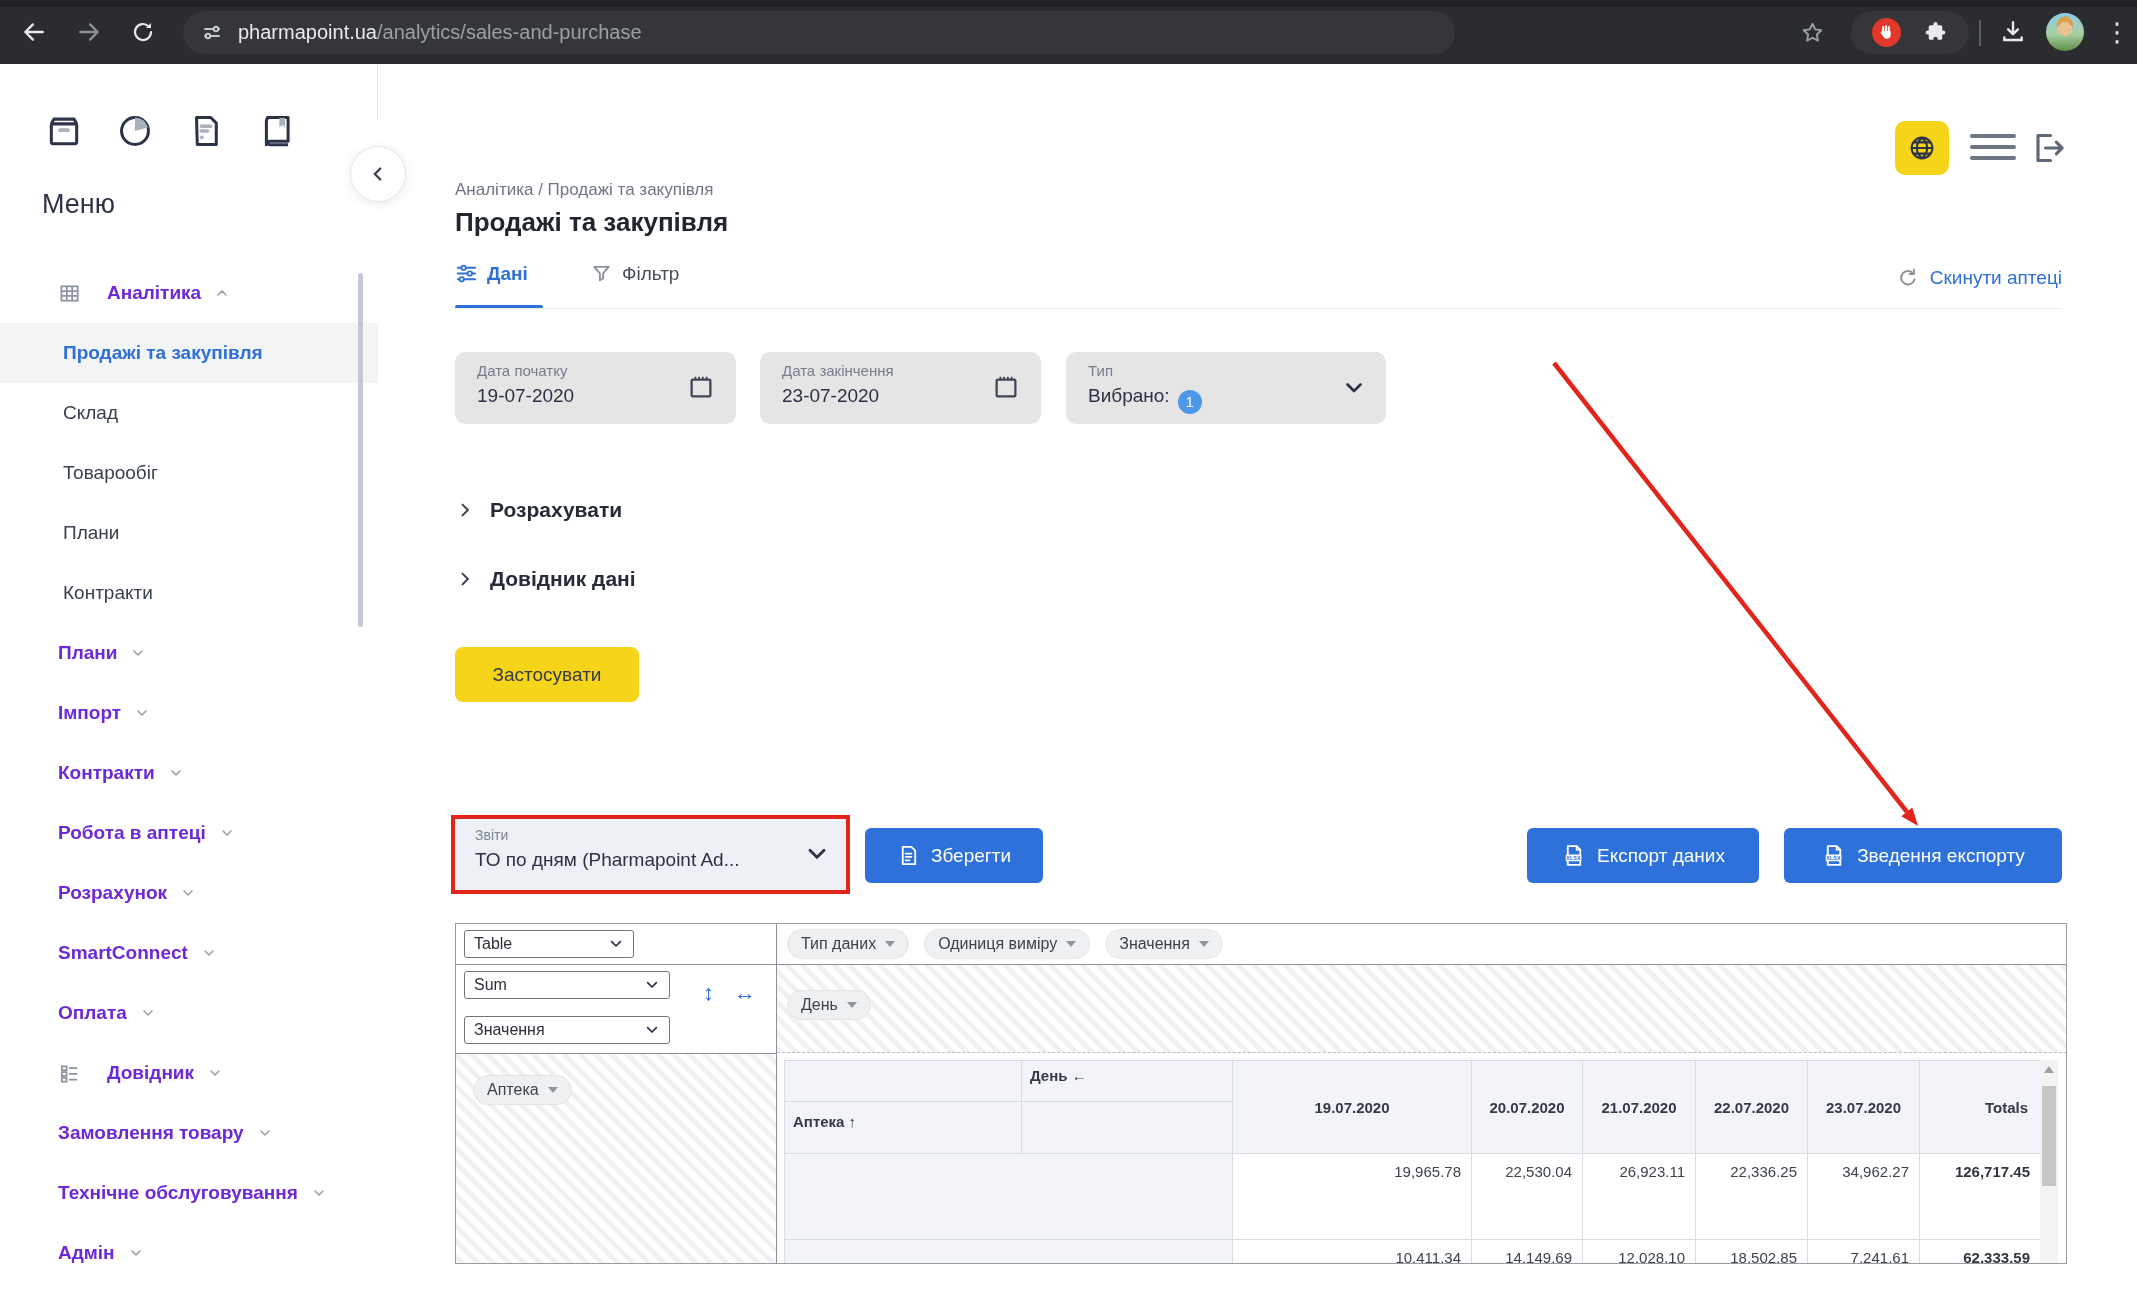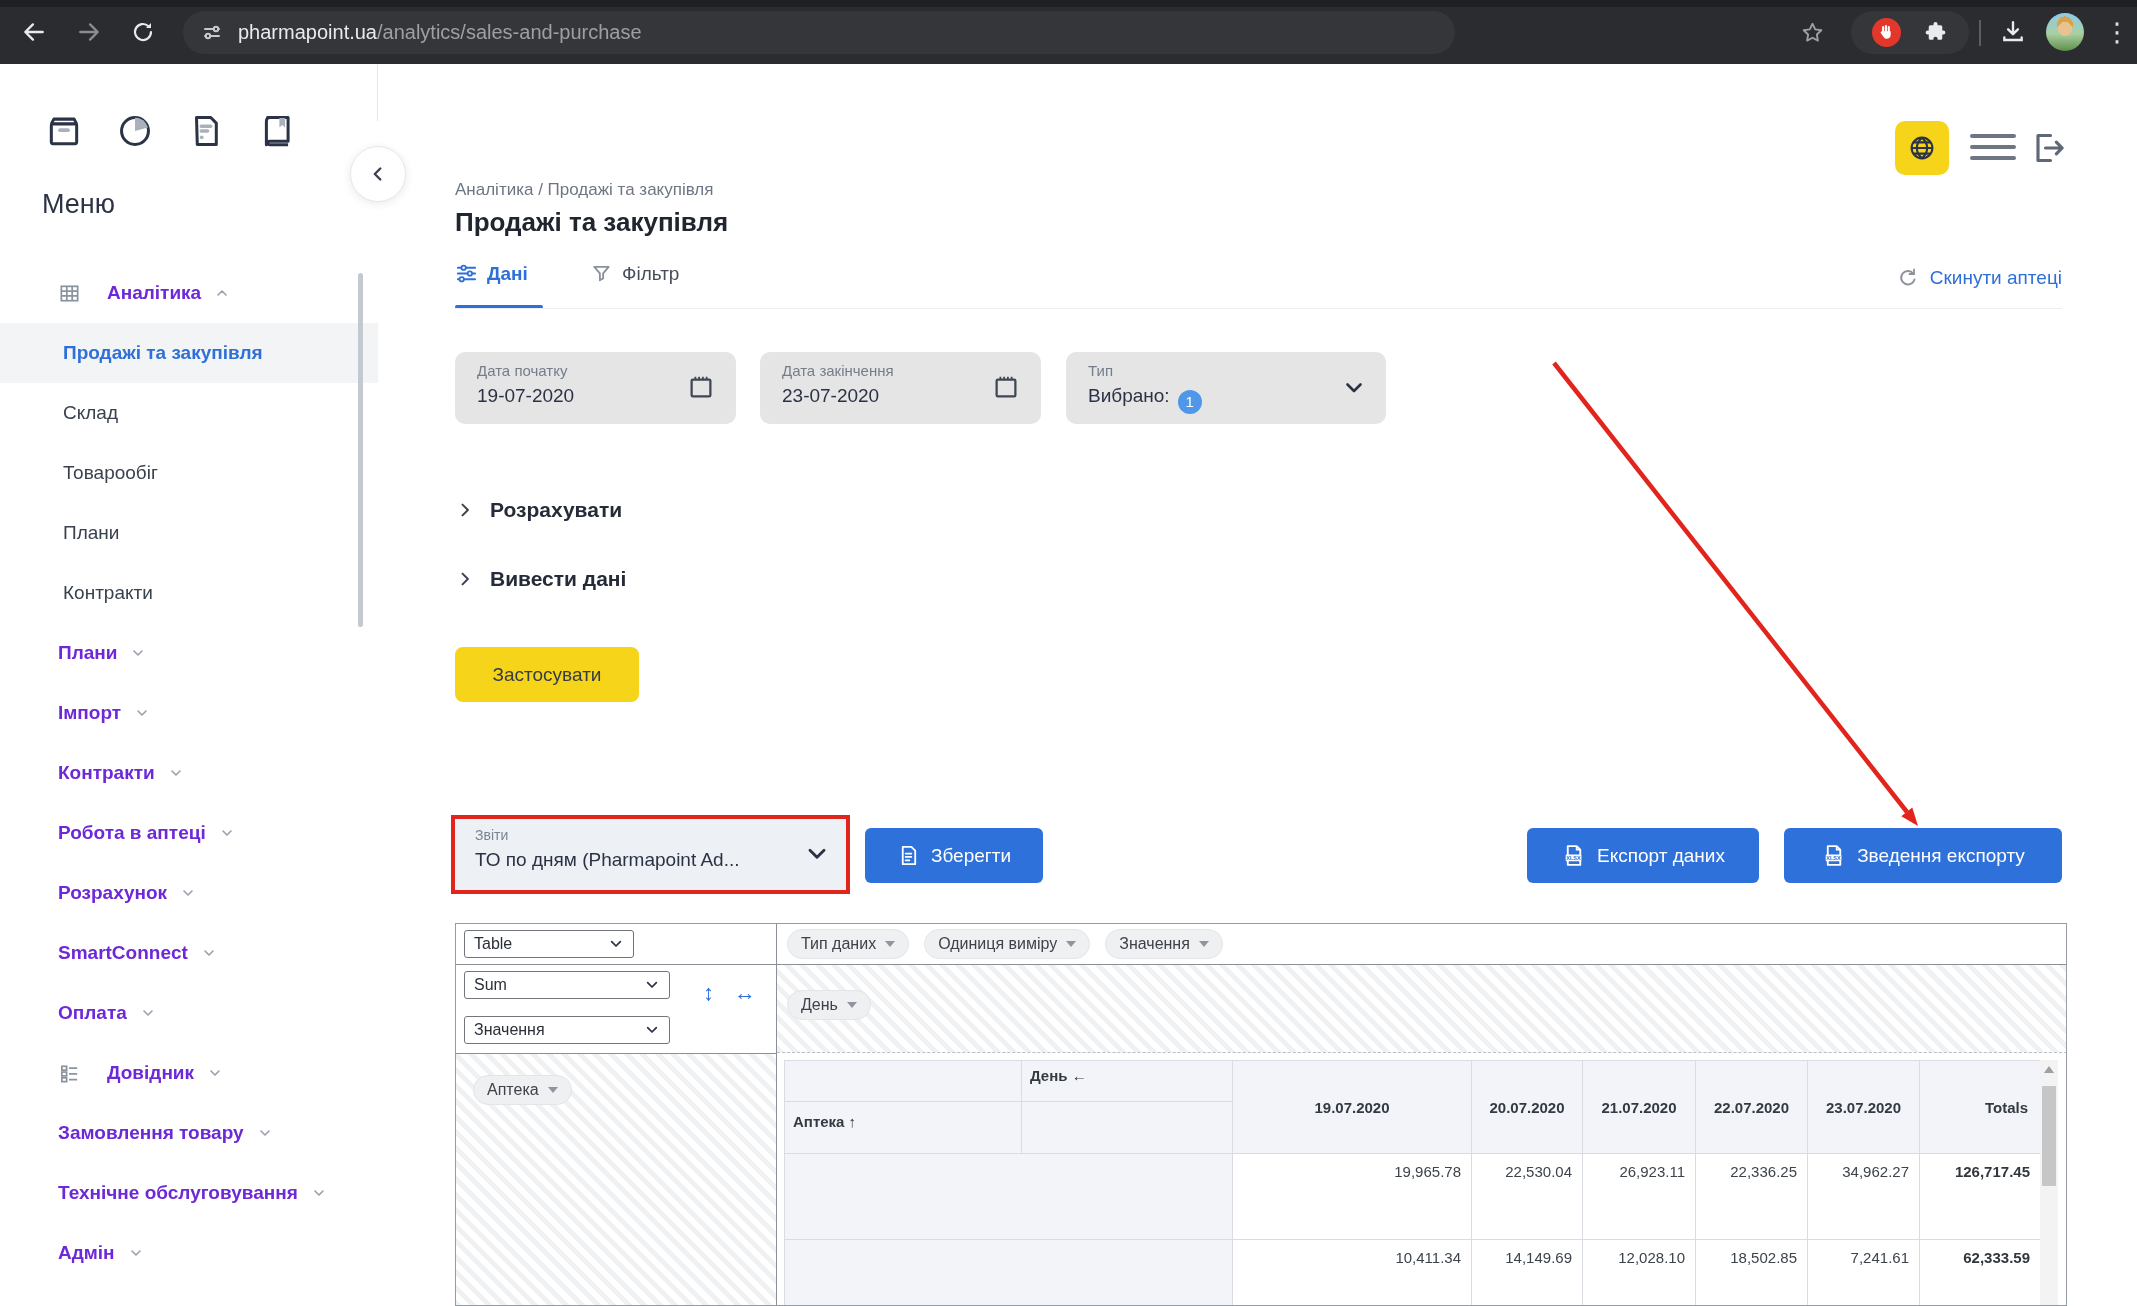--- a/index.html
+++ b/index.html
@@ -93,21 +93,21 @@
   .report-box .ric { position:absolute; right:16px; top:22px; }
 
   .blue-btn { position:absolute; top:764px; height:55px; border:none; border-radius:6px;
               background:#2e71da; color:#fff; font-size:19px; font-weight:500;
               font-family:inherit; display:flex; align-items:center; justify-content:center;
               gap:11px; cursor:pointer; }
 
   .annot { position:absolute; left:0; top:0; pointer-events:none; z-index:9; }
 
   
-  .pivot { position:absolute; left:77px; top:859px; width:1612px; height:383px;
+  .pivot { position:absolute; left:77px; top:859px; width:1612px; height:341px;
            border:1px solid #979ca4; overflow:hidden; font-size:16px; }
   .pv-vline  { position:absolute; left:320px; top:0; bottom:0; width:1px; background:#8a8f98; }
   .pv-hline1 { position:absolute; left:0; top:40px; width:100%; height:1px; background:#8a8f98; }
   .pv-hline2 { position:absolute; left:0; top:129px; width:320px; height:1px; background:#8a8f98; }
   .pv-select { position:absolute; background:#fff; border:1px solid #71757c; border-radius:3px;
                height:28px; display:flex; align-items:center; padding:0 9px; color:#2b2f36;
                justify-content:space-between; cursor:pointer; }
   .pv-arrows { position:absolute; color:#2f6fd8; font-size:22px; }
   .pill { display:inline-flex; align-items:center; gap:9px; height:30px; padding:0 13px;
           background:#eef0f2; border:1px solid #e3e5e9; border-radius:15px;
@@ -572,21 +572,21 @@
           </svg>
         </span>
       <span>Розрахувати</span>
     </div>
     <div class="section-head" style="top:503px">
       <span>
           <svg class="ic" width="20" height="20">
             <use href="#s-chev-right"></use>
           </svg>
         </span>
-      <span>Вивести дані</span>
+      <span>Довідник дані</span>
     </div>
 
     <button class="apply-btn">Застосувати</button>
 
     <div class="report-box">
       <div class="lab">Звіти</div>
       <div class="val">ТО по дням (Pharmapoint Ad...</div>
       <span class="ric">
           <svg class="ic" width="26" height="26">
             <use href="#s-chev-dark"></use>

